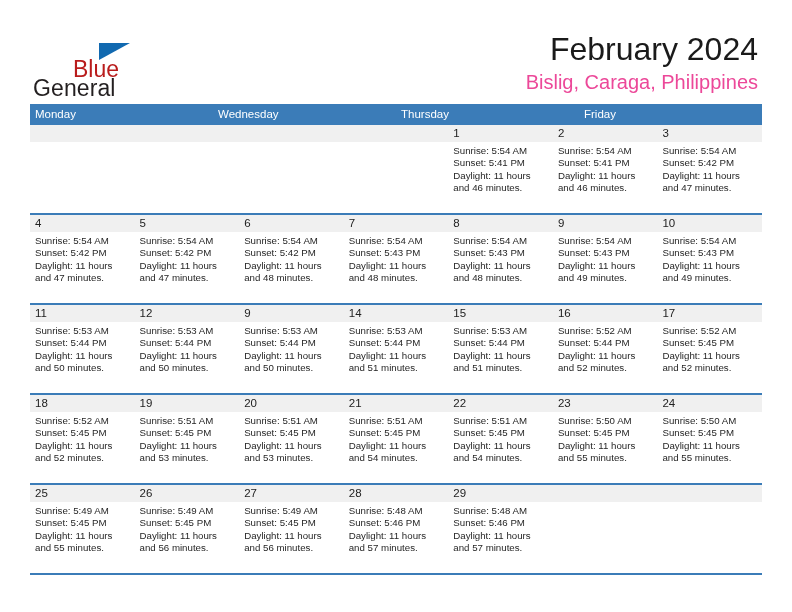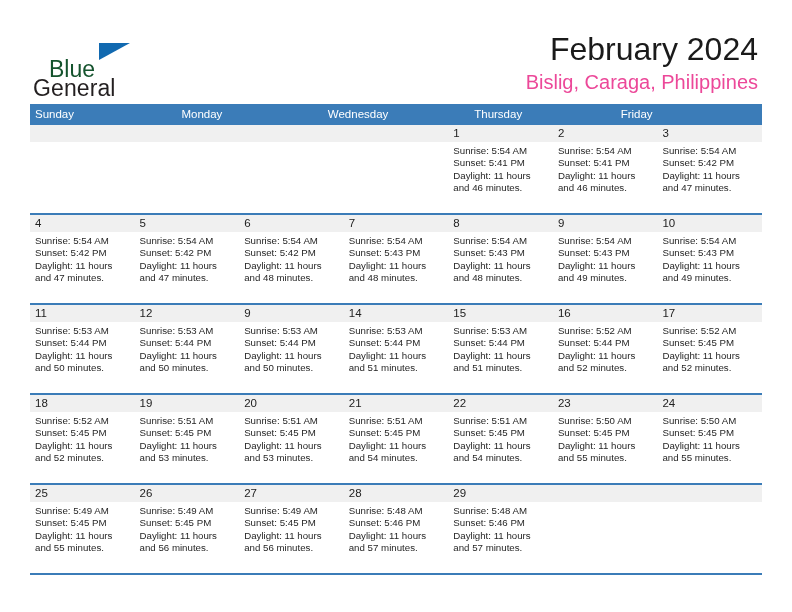--- a/index.html
+++ b/index.html
@@ -50,24 +50,24 @@
     position: absolute;
     left: 66px;
     top: 8px;
     width: 0;
     height: 0;
     border-left: 31px solid #1169b0;
     border-bottom: 17px solid transparent;
   }
   .logo-blue {
     position: absolute;
-    left: 16px;
+    left: 40px;
     top: 21px;
     font-size: 23px;
-    color: #14532d;
+    color: #b91c1c;
     font-family: "Liberation Sans", sans-serif;
   }
 
   .title-block {
     position: absolute;
     right: 34px;
     top: 33px;
     text-align: right;
   }
   .cal-title {
@@ -165,21 +165,20 @@
     <div class="title-block">
       <div class="cal-title">February 2024</div>
       <div class="cal-sub">Bislig, Caraga, Philippines</div>
     </div>
 
   </div>
 
   <div class="calendar">
 
     <div class="weekday-row">
-      <div class="weekday">Sunday</div>
       <div class="weekday">Monday</div>
       <div class="weekday">Wednesday</div>
       <div class="weekday">Thursday</div>
       <div class="weekday">Friday</div>
     </div>
 
     <div id="weeks-host">
         <div class="week">
           <div class="daynum-band"></div>
           <div class="week-inner">

